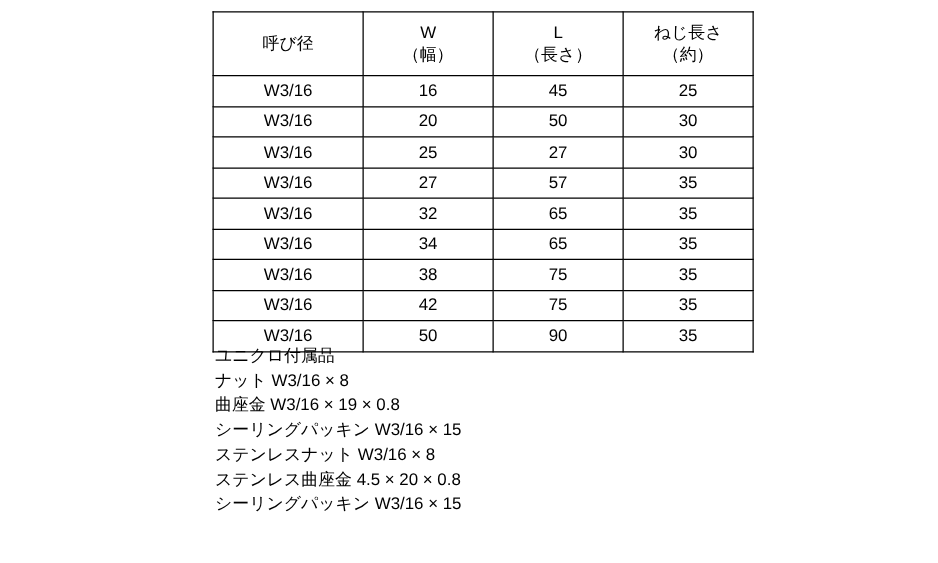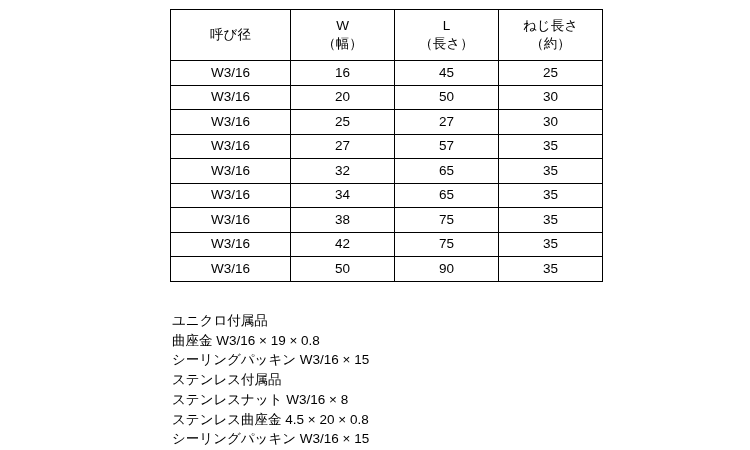--- a/index.html
+++ b/index.html
@@ -49,21 +49,20 @@
   col.c2 { width: 104px; }
   col.c3 { width: 104px; }
   .hdr-main { display: block; }
   .hdr-sub  { display: block; }
   .notes {
     position: absolute;
     left: 172px;
     top: 275px;
     font-size: 13.5px;
     line-height: 19.7px;
-    margin-top: 36px;
   }
   .notes div {
     white-space: nowrap;
   }
 </style>
 </head>
 <body>
 
 <div class="page">
 
@@ -147,21 +146,21 @@
         <td>W3/16</td>
         <td>50</td>
         <td>90</td>
         <td>35</td>
       </tr>
     </tbody>
   </table>
 
   <div class="notes">
     <div>ユニクロ付属品</div>
+    <div>ナット W3/16 × 8</div>
     <div>曲座金 W3/16 × 19 × 0.8</div>
     <div>シーリングパッキン W3/16 × 15</div>
-    <div>ステンレス付属品</div>
     <div>ステンレスナット W3/16 × 8</div>
     <div>ステンレス曲座金 4.5 × 20 × 0.8</div>
     <div>シーリングパッキン W3/16 × 15</div>
   </div>
 
 </div>
 
 </body></html>

